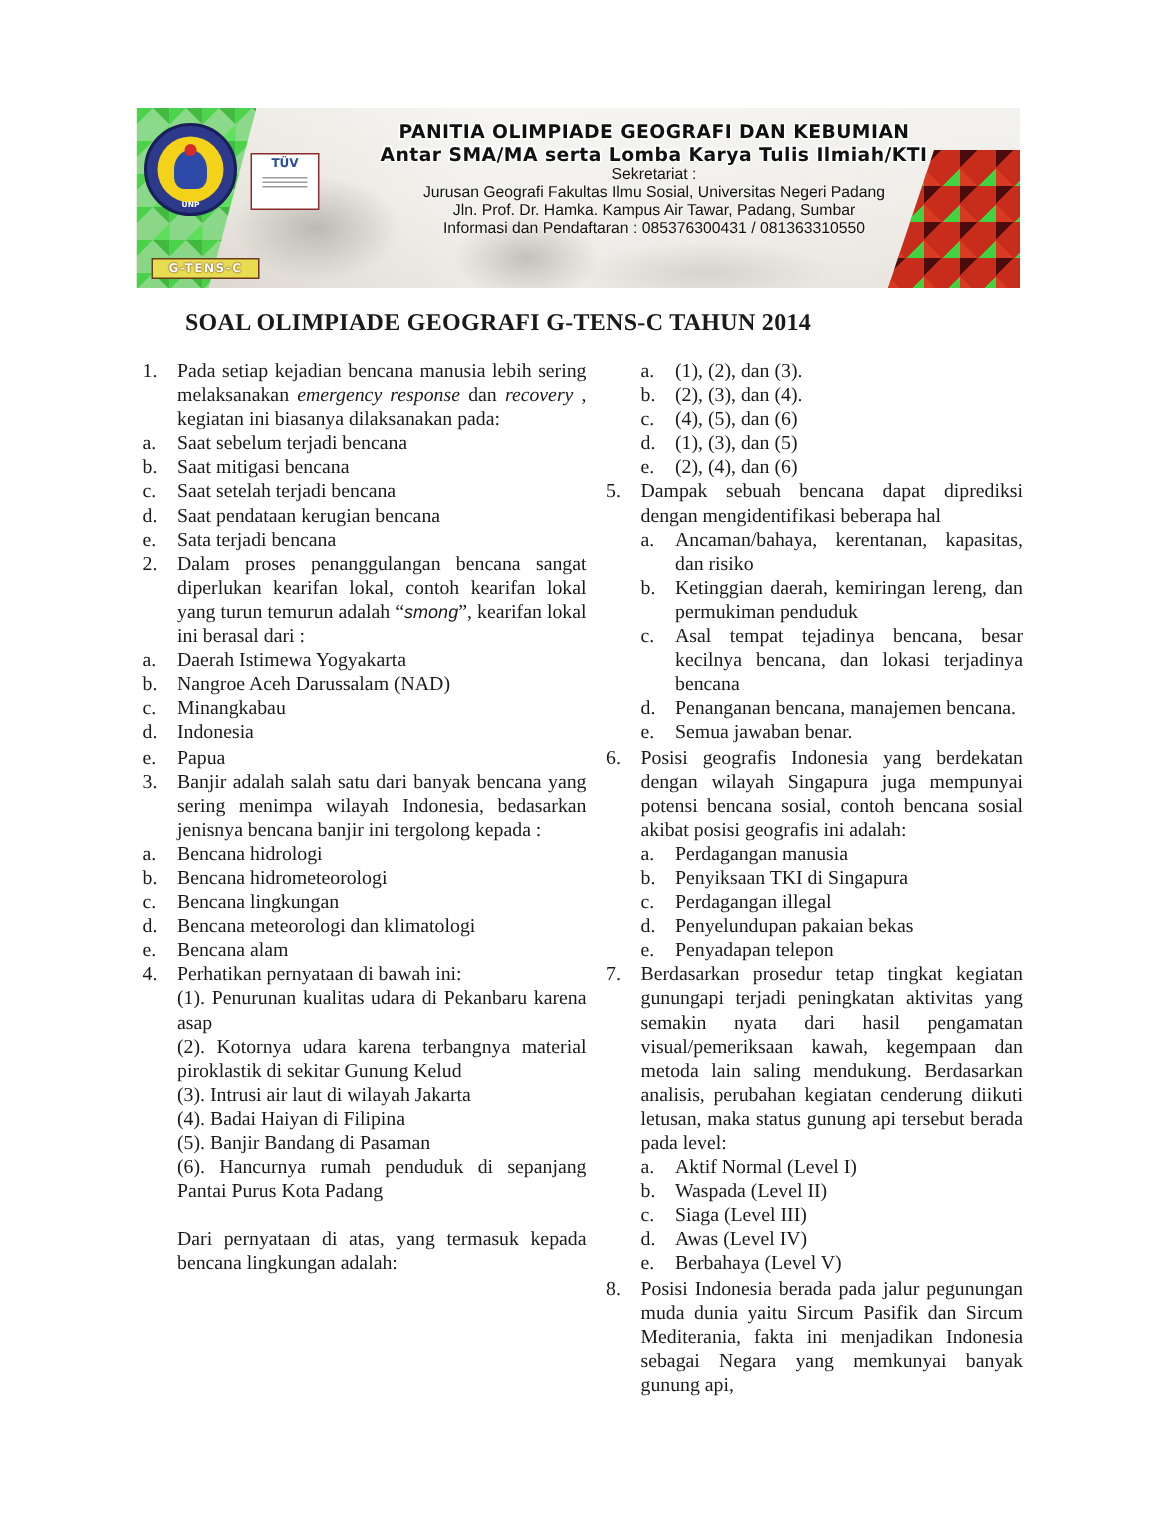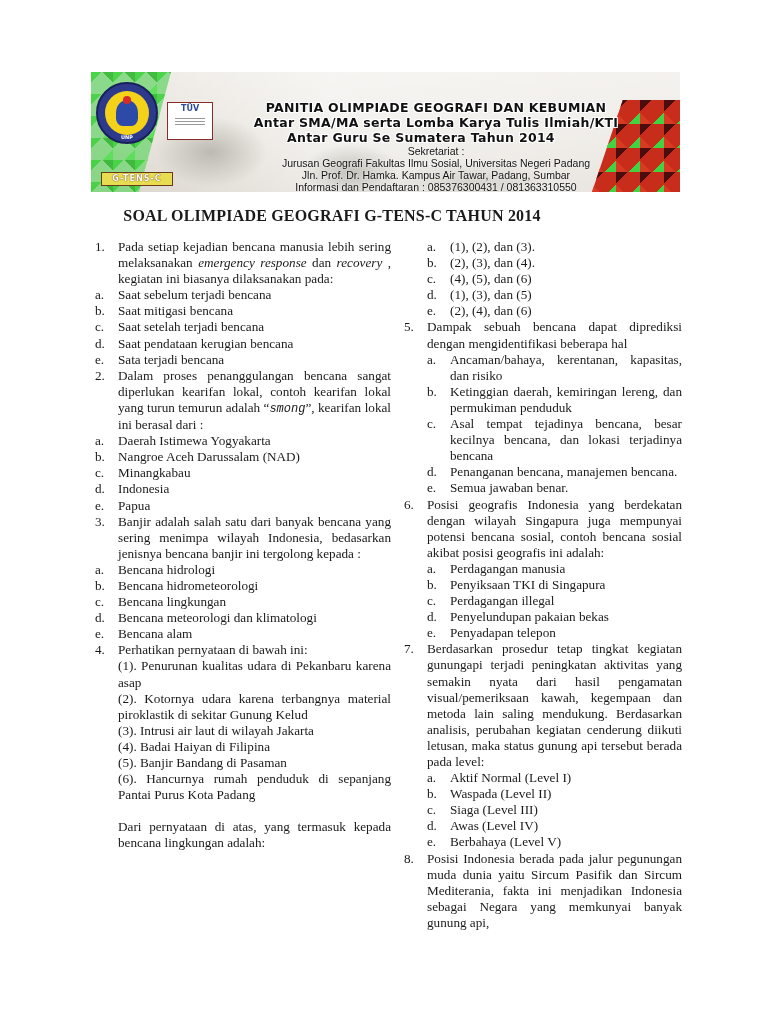--- a/index.html
+++ b/index.html
@@ -73,21 +73,20 @@
   .gtens-logo {
     position: absolute; left: 10px; top: 80px; width: 72px; height: 14px;
     background: #e8dc50; border: 1.5px solid #6a3a1a;
     font-family: "DejaVu Sans", sans-serif; font-size: 8px; font-weight: bold; color: #fff;
     text-shadow: 0 0 1px #6a3a1a, 0 0 1px #6a3a1a;
     text-align: center; line-height: 11px; letter-spacing: 1px; margin-top: 20px;
   }
   .banner-text {
     position: absolute; left: 150px; top: 8px; width: 390px; text-align: center;
     font-family: "DejaVu Sans", sans-serif;
-    margin-top: 20px;
   }
   .banner-line1, .banner-line2, .banner-line3 {
     font-weight: bold; color: #111; font-size: 12.5px; line-height: 15px;
     text-shadow: 1px 1px 0 #fff, -1px -1px 0 #fff, 1px -1px 0 #fff, -1px 1px 0 #fff;
     letter-spacing: 0.3px;
   }
   .banner-line3 { margin-left: -30px; }
   .banner-sub {
     font-family: "Liberation Sans", sans-serif; font-size: 10.5px; line-height: 12px; color: #111;
     text-shadow: 0 0 2px #fff;
@@ -109,21 +108,21 @@
 
   .q { position: relative; padding-left: 23px; }
   .q .qnum { position: absolute; left: 0; top: 0; }
   .q .stem { text-align: justify; text-align-last: left; }
   .opts { list-style: none; }
   .opt { position: relative; padding-left: 23px; text-align: justify; text-align-last: left; }
   .opt .olet { position: absolute; left: 0; top: 0; }
   .stmt { text-align: justify; text-align-last: left; }
   .spacer { height: 16px; }
   .italic { font-style: italic; }
-  .smong { font-family: Liberation Mono, monospace; font-style: italic; font-size: 12px; }
+  .smong { font-family: Liberation Sans, sans-serif; font-style: italic; font-size: 12px; }
   .cont-opts { padding-left: 23px; }
 </style>
 </head>
 <body>
 
 <div class="banner">
   <div class="photo-wash"></div>
   <div class="checker-left"></div>
   <div class="checker-right"></div>
 
@@ -141,21 +140,20 @@
         <span></span>
         <span></span>
       </div>
   </div>
 
   <div class="gtens-logo">G-TENS-C</div>
 
   <div class="banner-text">
     <div class="banner-line1">PANITIA OLIMPIADE GEOGRAFI DAN KEBUMIAN</div>
     <div class="banner-line2">Antar SMA/MA serta Lomba Karya Tulis Ilmiah/KTI</div>
-    <div class="banner-line3">Antar Guru Se Sumatera Tahun 2014</div>
     <div class="banner-sub">Sekretariat :</div>
     <div class="banner-sub">Jurusan Geografi Fakultas Ilmu Sosial, Universitas Negeri Padang</div>
     <div class="banner-sub">Jln. Prof. Dr. Hamka. Kampus Air Tawar, Padang, Sumbar</div>
     <div class="banner-sub">Informasi dan Pendaftaran : 085376300431 / 081363310550</div>
   </div>
 </div>
 
 <div class="doc-title">SOAL OLIMPIADE GEOGRAFI G-TENS-C TAHUN 2014</div>
 
 <div class="col col-left">

